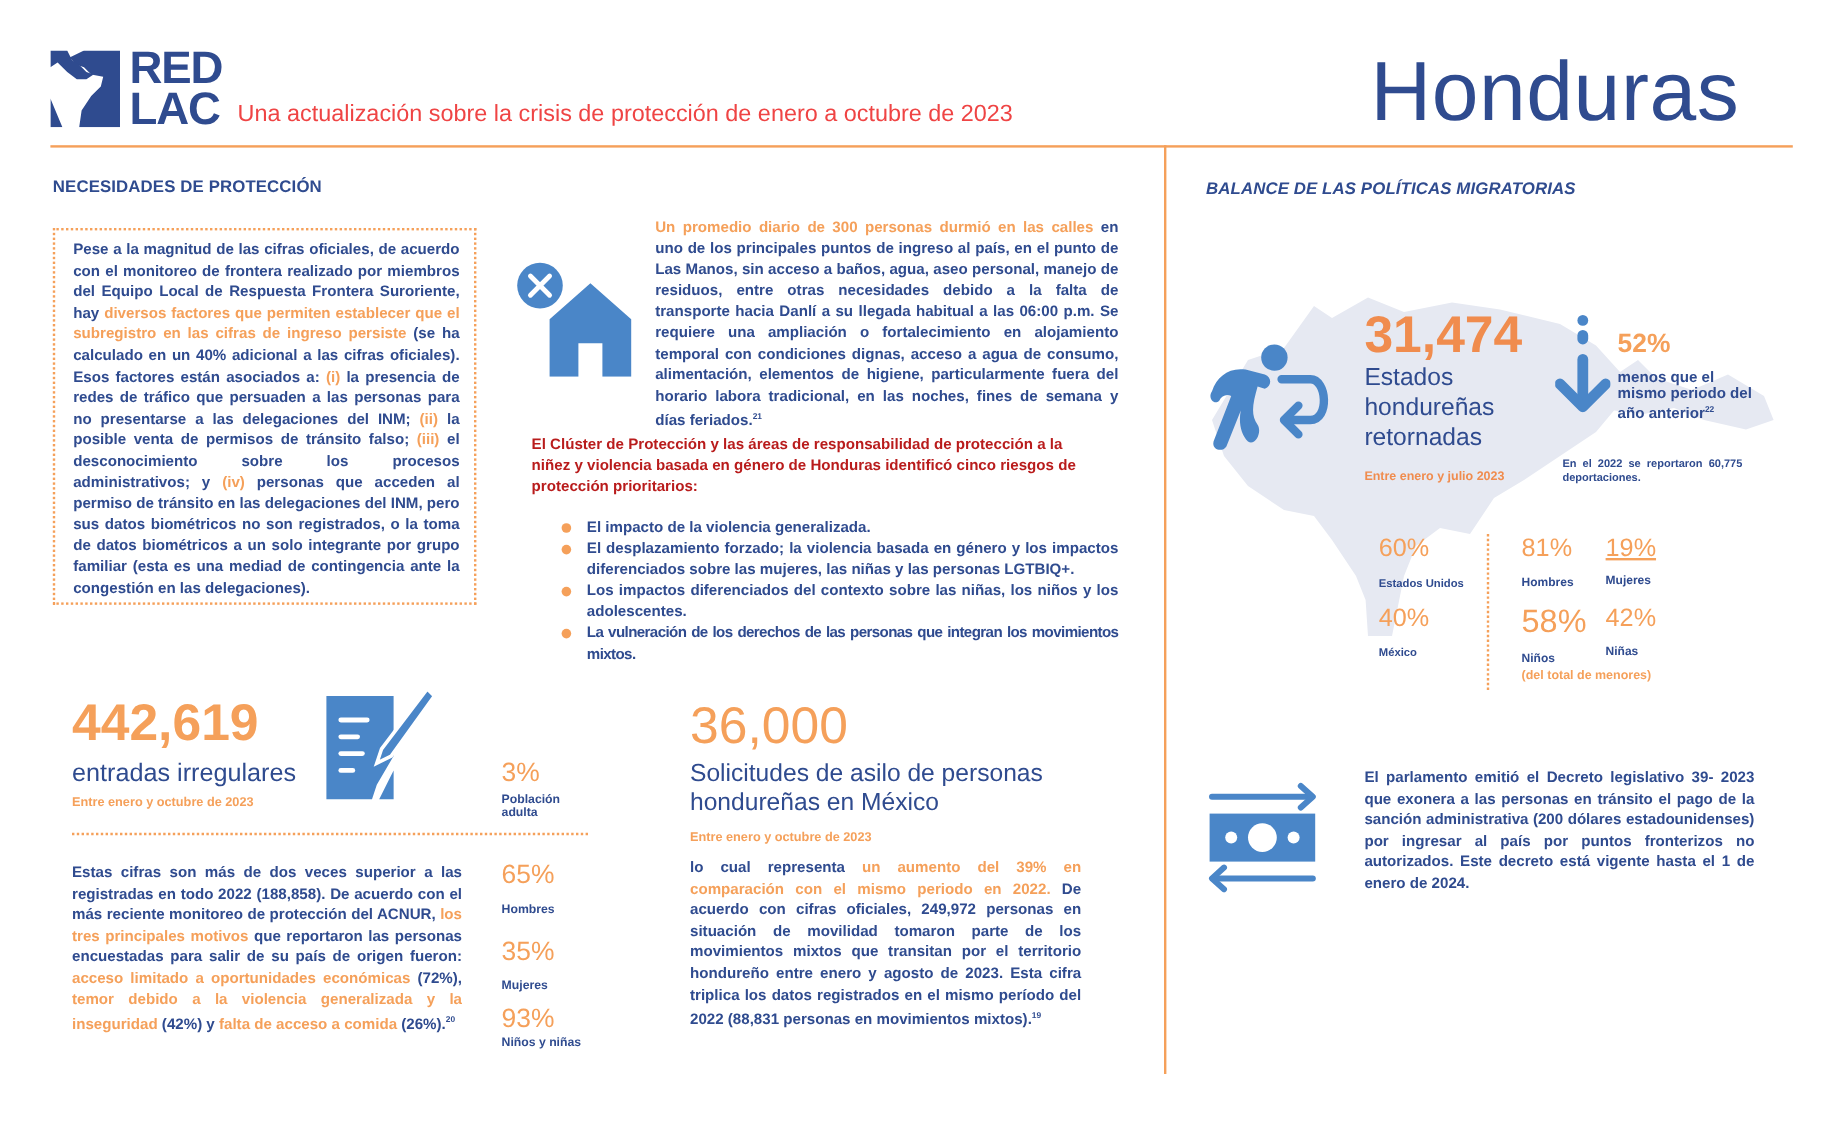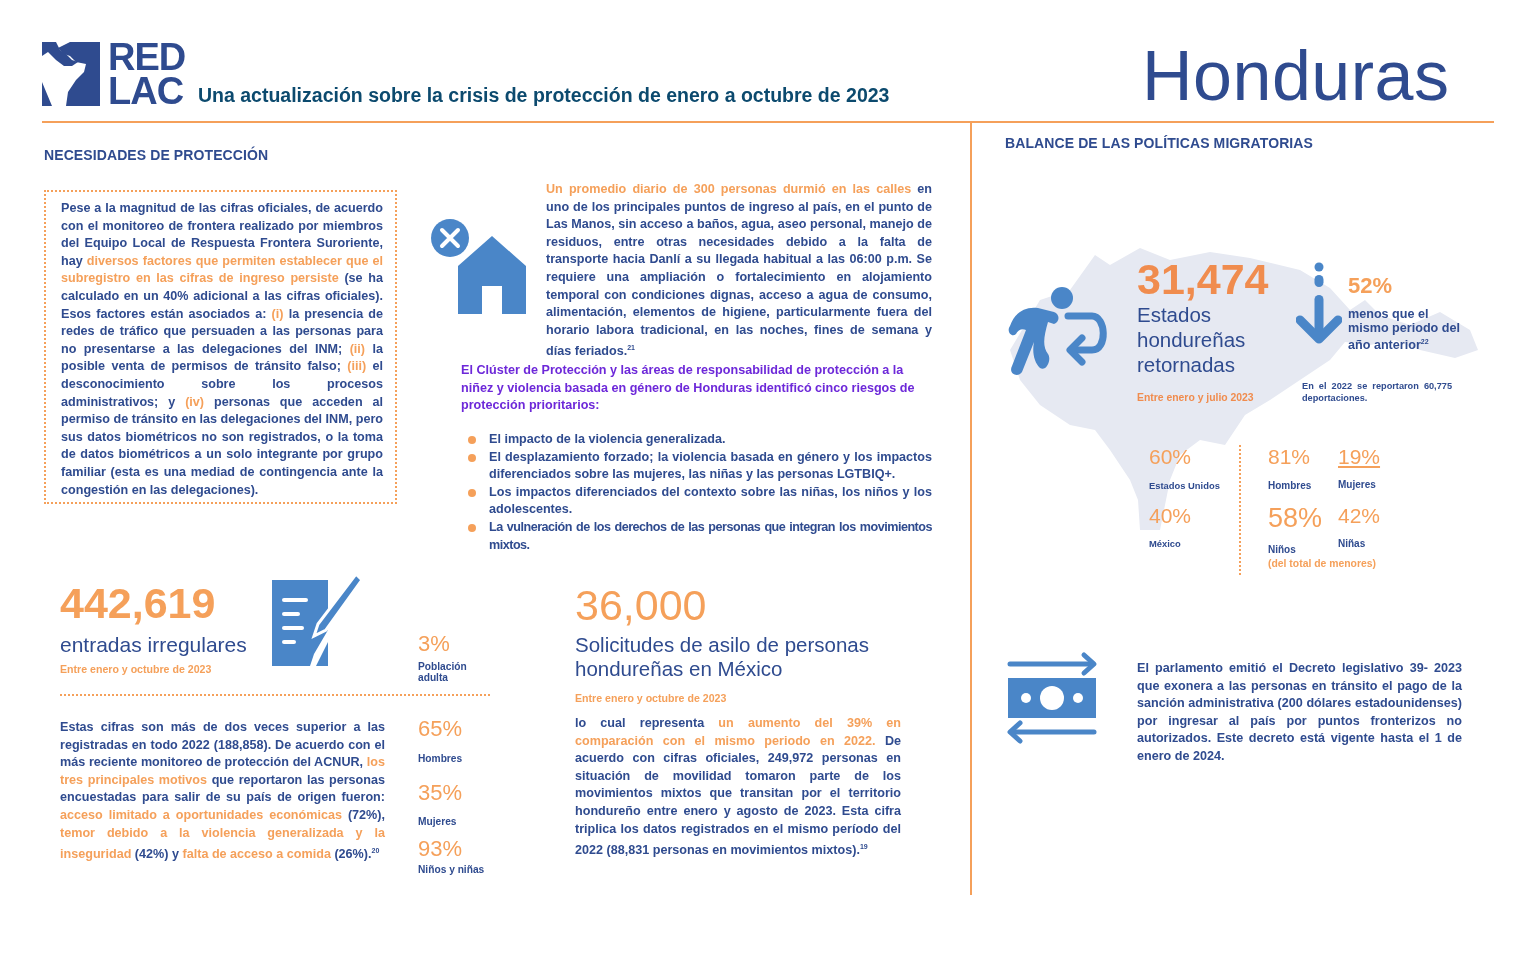--- a/index.html
+++ b/index.html
@@ -6,36 +6,36 @@
   html, body { width: 1536px; height: 955px; background: #ffffff; overflow: hidden; }
   body { position: relative; font-family: "Liberation Sans", "DejaVu Sans", sans-serif; color: #2f4b8f; }
   .abs { position: absolute; }
   .hl { color: #f5a05a; }
 
   
   #logo { left: 42px; top: 42px; width: 140px; height: 66px; text-decoration: underline; }
   #logo .mark { position: absolute; left: 0; top: 0; width: 60px; height: 64px; }
   #logo .red { position: absolute; left: 66px; top: -4px; font-size: 38px; font-weight: 700; color: #2f4b8f; letter-spacing: -1px; line-height: 38px; font-family: "Liberation Sans", sans-serif; }
   #logo .lac { position: absolute; left: 66px; top: 30px; font-size: 38px; font-weight: 700; color: #2f4b8f; letter-spacing: -1px; line-height: 38px; font-family: "Liberation Sans", sans-serif; }
-  #subtitle { left: 198px; top: 84px; font-size: 19.5px; font-weight: 700; color: #0c4a6e; white-space: nowrap; }
+  #subtitle { left: 198px; top: 84px; font-size: 19.5px; font-weight: 400; color: #ef4444; white-space: nowrap; }
   #country { left: 1142px; top: 36px; font-size: 70px; font-weight: 300; color: #2f4b8f; line-height: 80px; letter-spacing: 0.5px; font-family: "Liberation Sans", sans-serif; }
   #header-rule { left: 42px; top: 121px; width: 1452px; height: 2px; background: #f5a05a; }
   #col-divider { left: 970px; top: 121px; width: 2px; height: 774px; background: #f5a05a; }
 
   .section-title { font-size: 14px; font-weight: 700; color: #2f4b8f; letter-spacing: 0.1px; white-space: nowrap; }
 
   
   #info-box { left: 44px; top: 190px; width: 353px; height: 314px; border: 2px dotted #f5a05a; padding: 8px 12px 0 15px; }
   .just { text-align: justify; font-size: 12.6px; line-height: 17.6px; color: #2f4b8f; font-weight: 600; }
 
   
   #house-icon { left: 430px; top: 218px; width: 98px; height: 96px; }
 
   #sleep-text { left: 546px; top: 181px; width: 386px; }
-  #cluster-intro { left: 461px; top: 362px; width: 471px; font-size: 12.6px; line-height: 17.6px; font-weight: 600; color: #6d28d9; }
+  #cluster-intro { left: 443px; top: 362px; width: 471px; font-size: 12.6px; line-height: 17.6px; font-weight: 600; color: #b91c1c; }
   #risk-list { left: 468px; top: 431px; width: 464px; list-style: none; }
   #risk-list li { position: relative; padding-left: 21px; font-size: 12.6px; line-height: 17.6px; font-weight: 600; color: #2f4b8f; text-align: justify; }
   #risk-list li .dot { position: absolute; left: 0; top: 5px; width: 8px; height: 8px; border-radius: 50%; background: #f5a05a; }
 
   
   .bignum { font-weight: 700; color: #f5a05a; line-height: 1; text-align: right; }
   #entries-num { left: 60px; top: 582px; font-size: 43px; }
   #entries-label { left: 60px; top: 633px; font-size: 21px; font-weight: 500; color: #2f4b8f; }
   #entries-period { left: 60px; top: 663px; font-size: 10.6px; font-weight: 600; color: #f5a05a; }
   #doc-icon { left: 270px; top: 570px; width: 95px; height: 98px; }
@@ -60,21 +60,21 @@
   #ret-period { left: 1137px; top: 392px; font-size: 10.4px; font-weight: 600; color: #f08c4e; }
   #down-arrow { left: 1296px; top: 262px; width: 46px; height: 82px; }
   #ret-pct { left: 1348px; top: 273px; font-size: 22px; font-weight: 600; color: #f5a05a; }
   #ret-pct-label { left: 1348px; top: 308px; font-size: 12.6px; line-height: 13.5px; color: #2f4b8f; font-weight: 600; width: 120px; }
   #ret-2022 { left: 1302px; top: 380px; width: 150px; font-size: 9.2px; line-height: 12px; color: #2f4b8f; font-weight: 600; text-align: justify; }
 
   #dest-divider { left: 1239px; top: 445px; height: 130px; width: 0; border-left: 2px dotted #f5a05a; }
   #small-note { left: 1268px; top: 558px; font-size: 10.4px; font-weight: 600; color: #f5a05a; }
 
   #money-icon { left: 1004px; top: 650px; width: 96px; height: 94px; }
-  #decree-text { left: 1137px; top: 660px; width: 325px; }
+  #decree-text { left: 1137px; top: 640px; width: 325px; }
 </style>
 </head>
 <body>
 
 <div id="logo" class="abs">
   <svg class="mark" viewBox="0 0 60 64">
     <path d="M0 0 H58 L46 20 L38 22 L30 40 L22 62 L0 64 Z" fill="#ffffff"></path>
     <path d="M28 0 H58 V64 H0 V40 L10 64 H24 L26 50 L34 38 L42 30 L44 22 L34 20 L28 14 L22 12 L16 6 Z" fill="#2f4b8f"></path>
     <path d="M0 0 H14 L18 8 L24 12 L30 18 L36 20 L30 24 L22 24 L14 18 L6 10 L0 14 Z" fill="#2f4b8f"></path>
   </svg>
@@ -150,21 +150,21 @@
   <span>Estas cifras son más de dos veces superior a las registradas en todo 2022 (188,858). De acuerdo con el más reciente monitoreo de protección del ACNUR, </span><span class="hl">los tres principales motivos</span><span> que reportaron las personas encuestadas para salir de su país de origen fueron: </span><span class="hl">acceso limitado a oportunidades económicas</span><span> (72%), </span><span class="hl">temor debido a la violencia generalizada y la inseguridad</span><span> (42%) y </span><span class="hl">falta de acceso a comida</span><span> (26%).</span><sup style="font-size:7px;">20</sup>
 </p>
 
 <div id="asylum-num" class="abs bignum">36,000</div>
 <div id="asylum-label" class="abs">Solicitudes de asilo de personas hondureñas en México</div>
 <div id="asylum-period" class="abs">Entre enero y octubre de 2023</div>
 <p id="asylum-text" class="abs just">
   <span>lo cual representa </span><span class="hl">un aumento del 39% en comparación con el mismo periodo en 2022.</span><span> De acuerdo con cifras oficiales, 249,972 personas en situación de movilidad tomaron parte de los movimientos mixtos que transitan por el territorio hondureño entre enero y agosto de 2023. Esta cifra triplica los datos registrados en el mismo período del 2022 (88,831 personas en movimientos mixtos).</span><sup style="font-size:7px;">19</sup>
 </p>
 
-<div class="abs section-title" style="left:1005px; top:135px;">BALANCE DE LAS POLÍTICAS MIGRATORIAS</div>
+<div class="abs section-title" style="left:1005px; top:149px;font-style:italic;">BALANCE DE LAS POLÍTICAS MIGRATORIAS</div>
 
 <svg id="map" class="abs" viewBox="0 0 480 300">
   <path d="M10 120 L40 70 L70 60 L95 25 L110 35 L140 18 L170 30 L210 22 L250 28 L300 40 L330 58 L350 80 L365 70 L380 85 L410 95 L440 82 L470 100 L478 120 L455 128 L420 120 L395 110 L370 115 L345 112 L330 130 L300 150 L270 170 L245 185 L225 215 L200 210 L180 225 L170 250 L160 300 L140 300 L138 270 L130 250 L110 220 L95 200 L70 195 L40 175 L20 150 Z" fill="#e6e9f2"></path>
 </svg>
 
 <svg id="returnee-icon" class="abs" viewBox="0 0 108 90">
   <circle cx="58" cy="12" r="11" fill="#4a86c8"></circle>
   <path d="M6 40 C10 28 20 20 34 22 L50 26 C56 28 56 36 50 38 L44 36 C40 50 38 60 44 68 C48 74 42 86 36 82 C30 76 28 66 30 56 L18 86 C14 92 4 88 8 80 L22 44 C18 42 14 44 12 48 C8 52 2 46 6 40 Z" fill="#4a86c8"></path>
   <path d="M64 30 H88 C102 30 104 64 88 64 H70" fill="none" stroke="#4a86c8" stroke-width="7" stroke-linecap="round"></path>
   <path d="M78 52 L66 64 L78 76" fill="none" stroke="#4a86c8" stroke-width="7" stroke-linecap="round" stroke-linejoin="round"></path>

